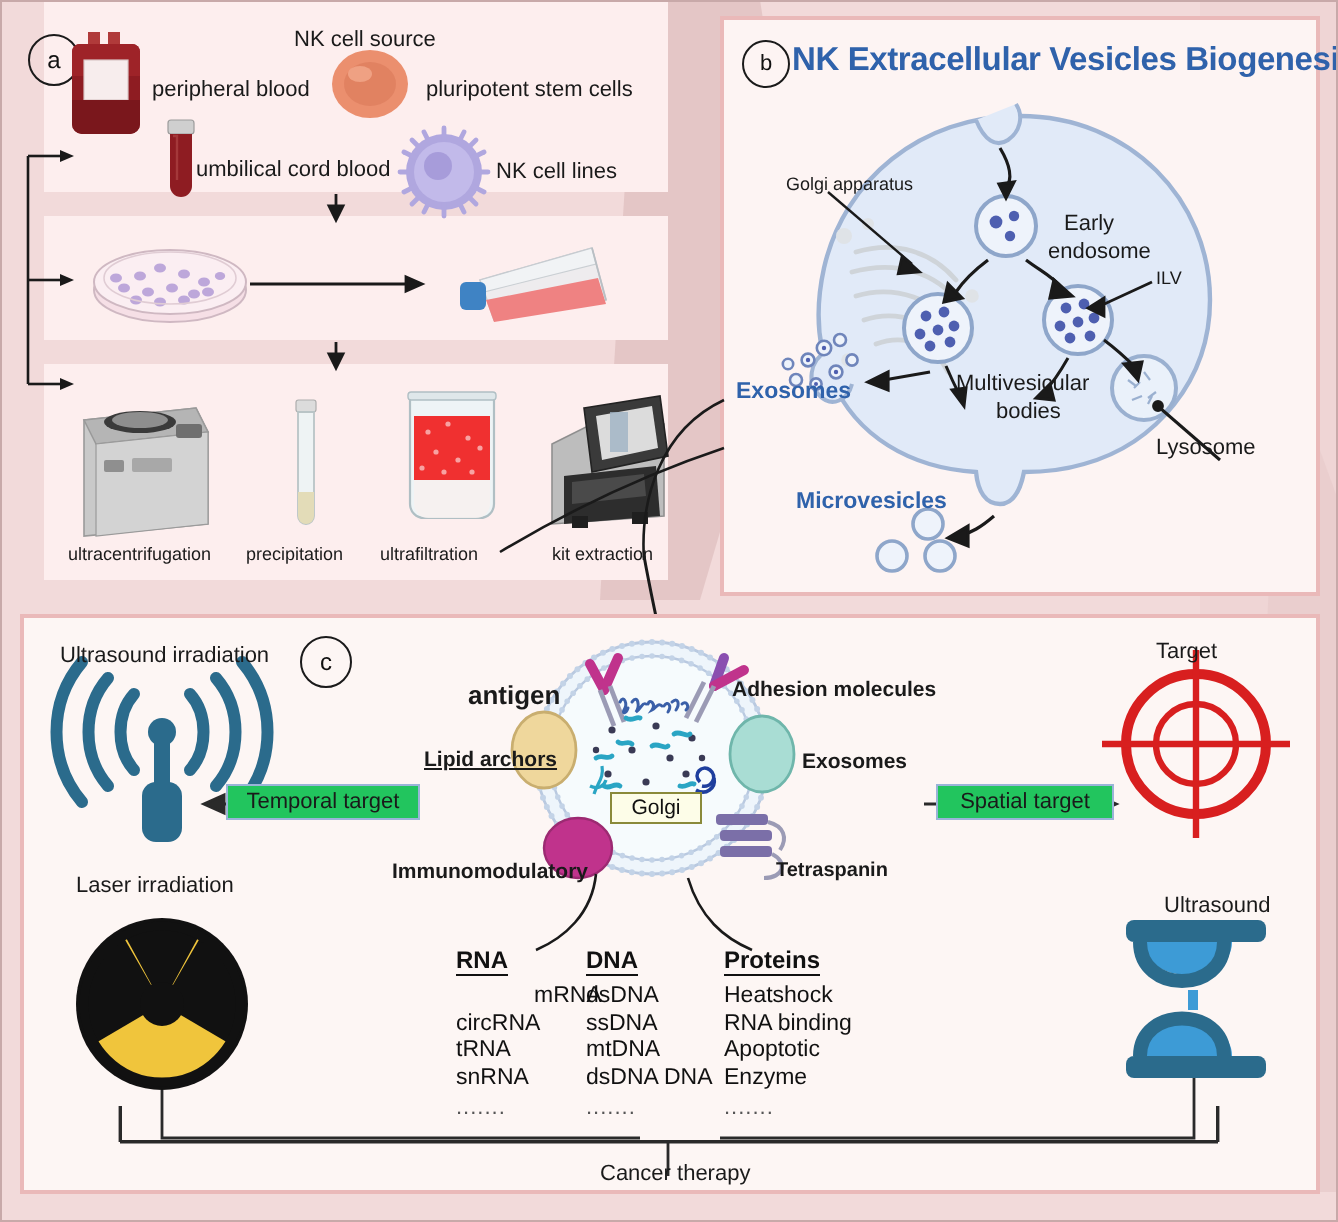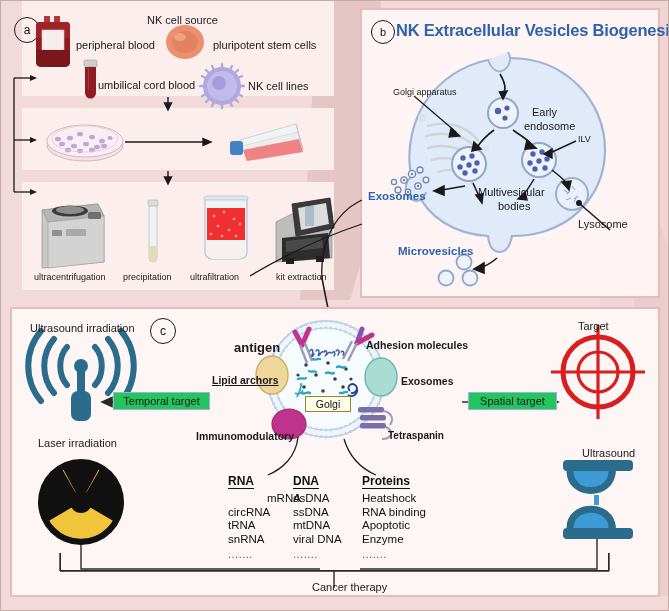--- a/index.html
+++ b/index.html
@@ -739,29 +739,29 @@
     <div class="col-item">tRNA</div>
     <div class="col-item">snRNA</div>
     <div class="dots" style="margin-top:2px;">.......</div>
   </div>
 
   <div class="abs" style="left:293px;top:471px;width:70px;text-align:left;">
     <span class="col-h">DNA</span>
     <div class="col-item" style="margin-top:3px;">dsDNA</div>
     <div class="col-item">ssDNA</div>
     <div class="col-item">mtDNA</div>
-    <div class="col-item">viral DNA</div>
+    <div class="col-item">dsDNA DNA</div>
     <div class="dots" style="margin-top:2px;">.......</div>
   </div>
 
   <div class="abs" style="left:362px;top:471px;width:86px;text-align:left;">
     <span class="col-h">Proteins</span>
     <div class="col-item" style="margin-top:3px;">Heatshock</div>
     <div class="col-item">RNA binding</div>
     <div class="col-item">Apoptotic</div>
     <div class="col-item">Enzyme</div>
     <div class="dots" style="margin-top:2px;">.......</div>
   </div>
 
-  <div class="lbl" style="left:312px;top:581px;font-size:11px;">Cancer therapy</div>
+  <div class="lbl" style="left:300px;top:581px;font-size:11px;">Cancer therapy</div>
 
   <div class="outer-border"></div>
 </div>
 
 </body></html>

